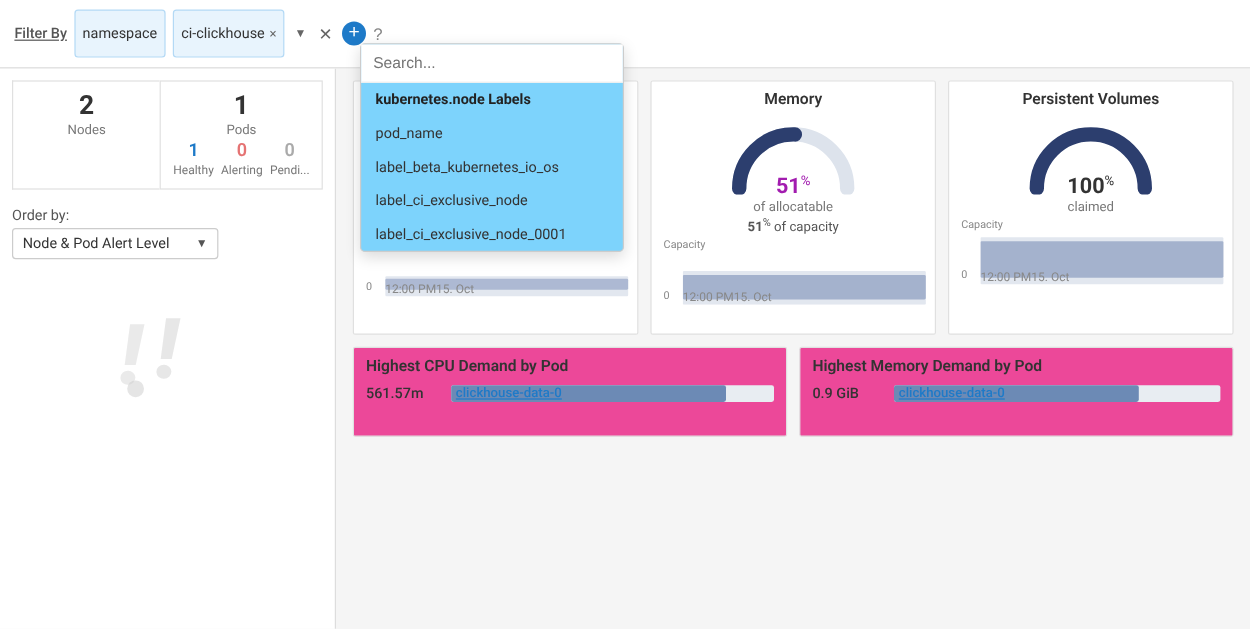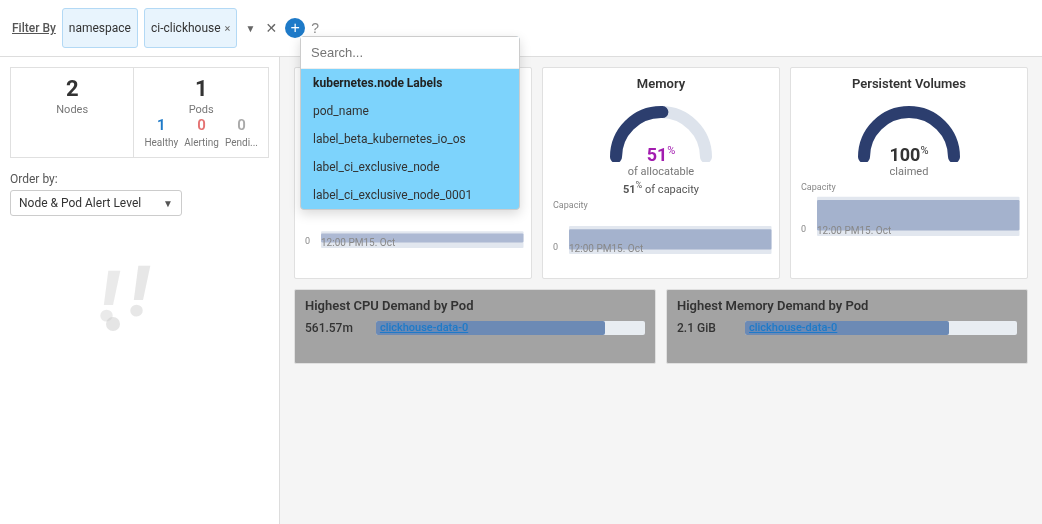--- a/index.html
+++ b/index.html
@@ -332,21 +332,21 @@
       height: 45px;
     }
 
     
     .demand-row {
       display: flex;
       gap: 10px;
     }
     .demand-panel {
       flex: 1;
-      background: #a3a3a3;
+      background: #ec4899;
       border: 1px solid #e0e0e0;
       padding: 8px 10px;
       border-radius: 2px;
     }
     .demand-title {
       font-size: 13px;
       font-weight: 600;
       color: #333;
       margin-bottom: 8px;
     }
@@ -554,21 +554,21 @@
           <div class="demand-bar-inner" style="flex:1; position:relative; height:14px; background:#e8edf2; border-radius:2px;">
             <div style="position:absolute;left:0;top:0;height:100%;width:85%;background:#6c8ab5;border-radius:2px;"></div>
             <span class="demand-bar-text">clickhouse-data-0</span>
           </div>
         </div>
       </div>
 
       <div class="demand-panel">
         <div class="demand-title">Highest Memory Demand by Pod</div>
         <div class="demand-bar-row">
-          <span class="demand-value">2.1 GiB</span>
+          <span class="demand-value">0.9 GiB</span>
           <div class="demand-bar-inner" style="flex:1; position:relative; height:14px; background:#e8edf2; border-radius:2px;">
             <div style="position:absolute;left:0;top:0;height:100%;width:75%;background:#6c8ab5;border-radius:2px;"></div>
             <span class="demand-bar-text">clickhouse-data-0</span>
           </div>
         </div>
       </div>
     </div>
 
   </div>
 </div>

